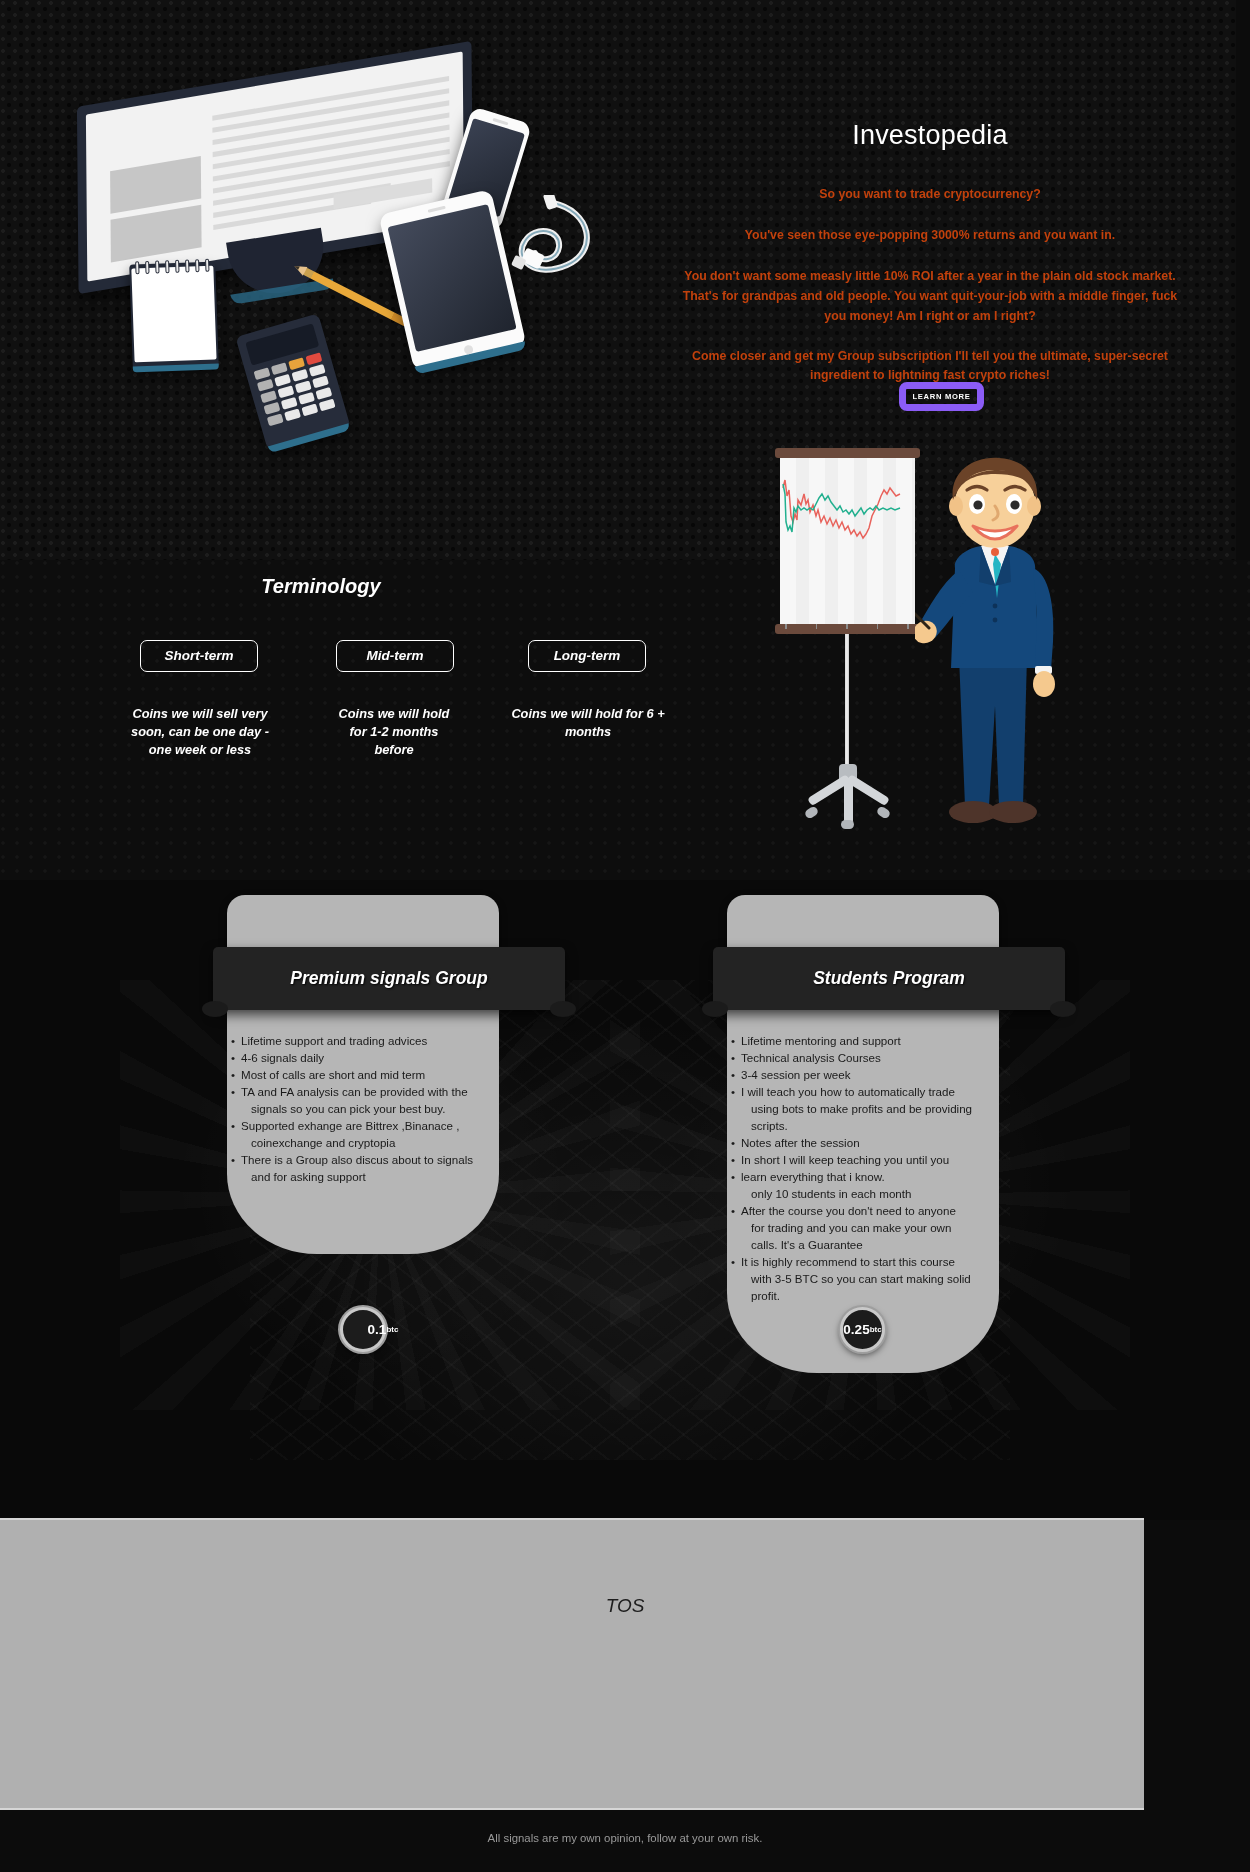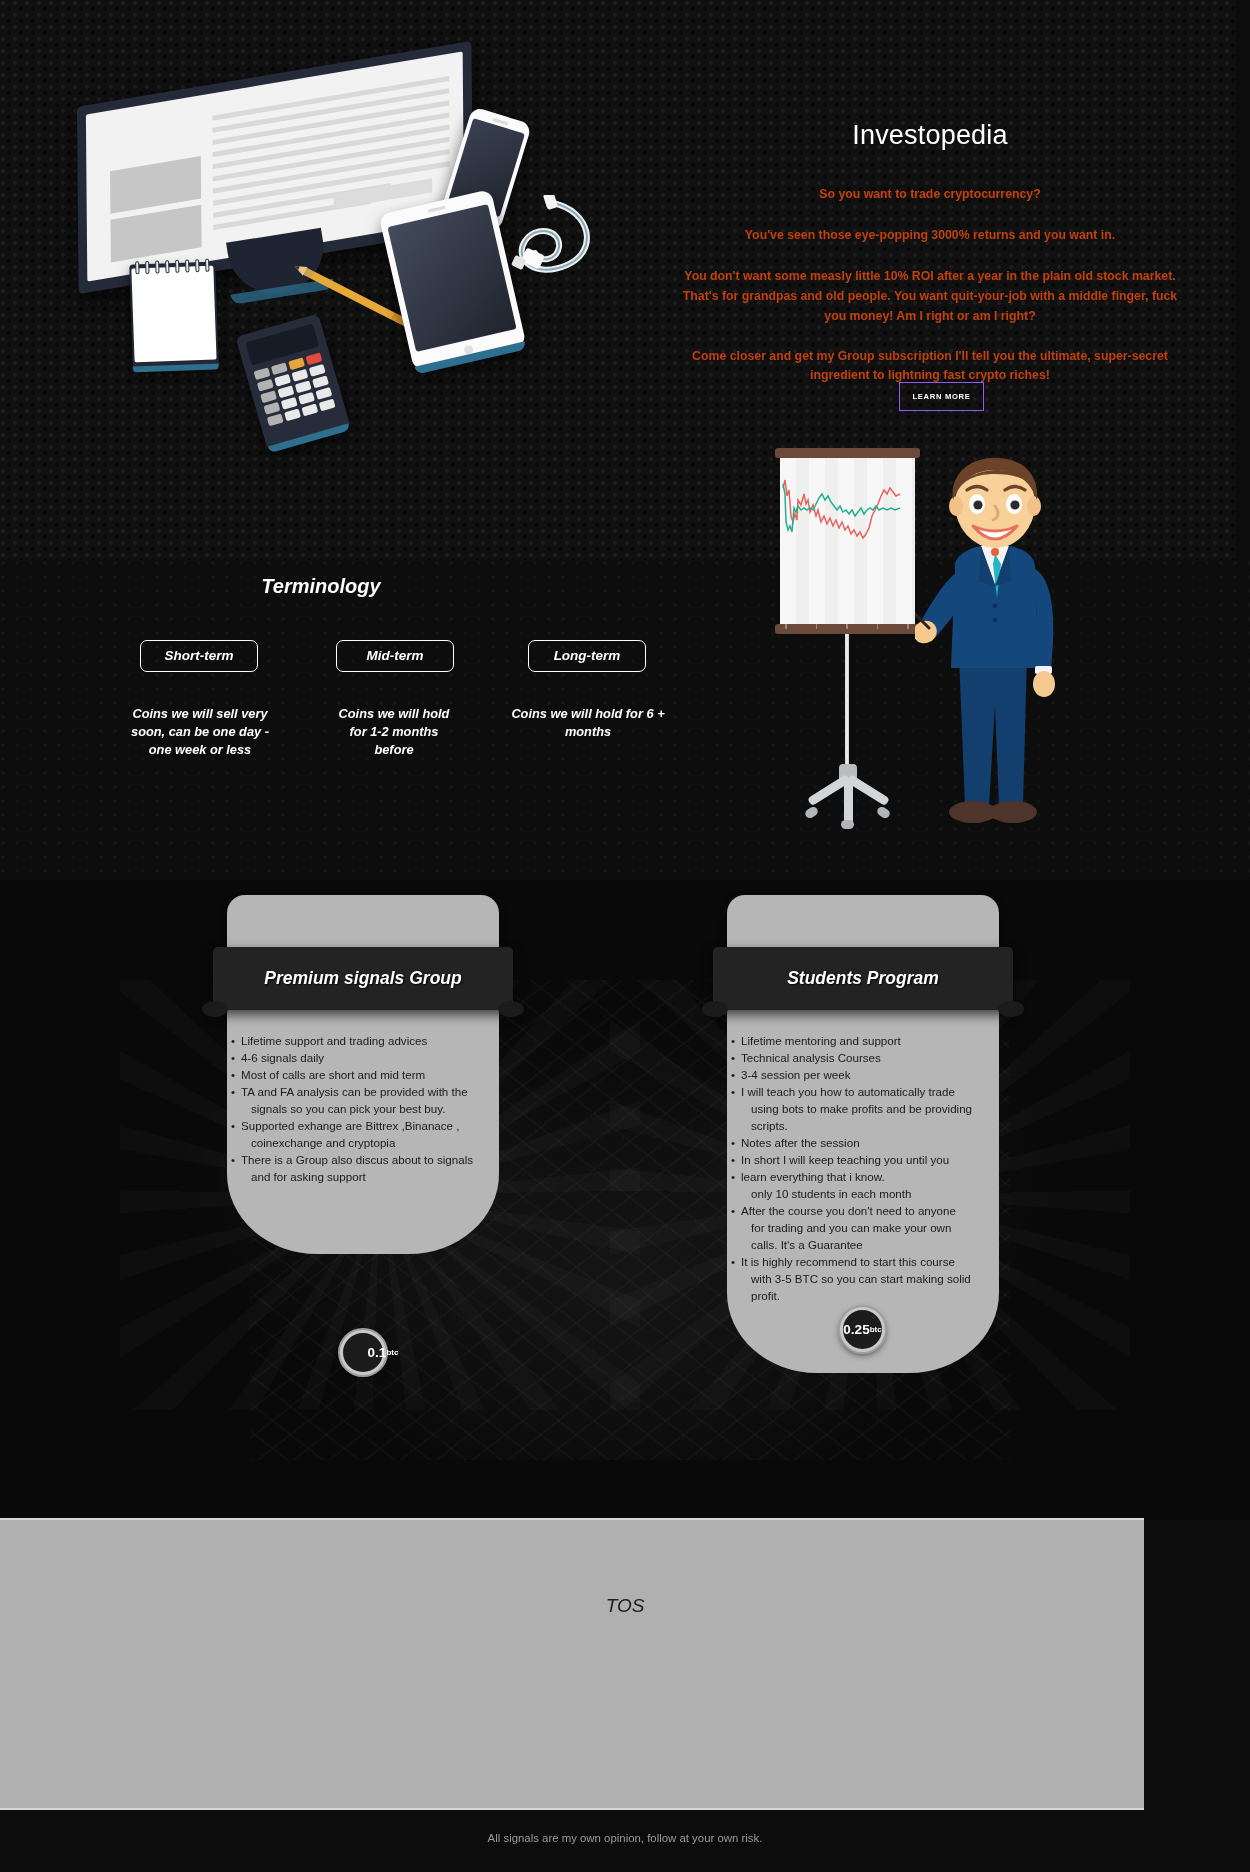--- a/index.html
+++ b/index.html
@@ -103,22 +103,22 @@
     line-height: 1.62;
     margin-bottom: 21px;
     color: #c2410c;
   }
   .hero-p.tight { margin-bottom: 20px; }
 
   .learn-more {
     position: absolute;
     left: 899px; top: 382px;
     width: 85px; height: 29px;
-    border: 1px solid #8b5cf6;
-    border-radius: 0;
+    border: 7px solid #8b5cf6;
+    border-radius: 8px;
     background: transparent;
     color: #ffffff;
     font-size: 7.6px;
     font-weight: 700;
     letter-spacing: .7px;
     display: flex;
     align-items: center;
     justify-content: center;
     cursor: pointer;
   }
@@ -319,21 +319,21 @@
   .card { position:absolute; width: 300px; }
   .card-tab {
     position:absolute; left: 14px; top: 0;
     width: 272px; height: 62px;
     background:#b6b6b6;
     border-radius: 18px 18px 0 0;
     box-shadow: 0 3px 7px rgba(0,0,0,.5);
   }
   .card-ribbon {
     position:absolute; left:0; top: 52px;
-    width: 300px; height: 63px;
+    width: 352px; height: 63px;
     background:#232323;
     border-radius: 5px;
     display:flex; align-items:center; justify-content:center;
     box-shadow: 0 5px 12px rgba(0,0,0,.65);
     z-index: 3;
   }
   .card-ribbon::before, .card-ribbon::after {
     content:""; position:absolute; top: 54px;
     width: 26px; height: 16px; background:#1b1b1b; border-radius:50%;
     z-index:-1;
@@ -640,21 +640,21 @@
           <li>4-6 signals daily</li>
           <li>Most of calls are short and mid term</li>
           <li>TA and FA analysis can be provided with the</li>
           <li class="cont">signals so you can pick your best buy.</li>
           <li>Supported exhange are Bittrex ,Binanace ,</li>
           <li class="cont">coinexchange and cryptopia</li>
           <li>There is a Group also  discus about to signals</li>
           <li class="cont">and for asking support</li>
         </ul>
       </div>
-      <div class="price-badge" style="left:127px; top:435px;padding-left:40px;">
+      <div class="price-badge" style="left:127px; top:412px;padding-left:40px;">
         <b>0.1</b>
           <sup>btc</sup>
       </div>
     </div>
 
     <div class="card" style="left:713px; top:15px;">
       <div class="card-tab"></div>
       <div class="card-ribbon">
         <span>Students Program</span>
       </div>

